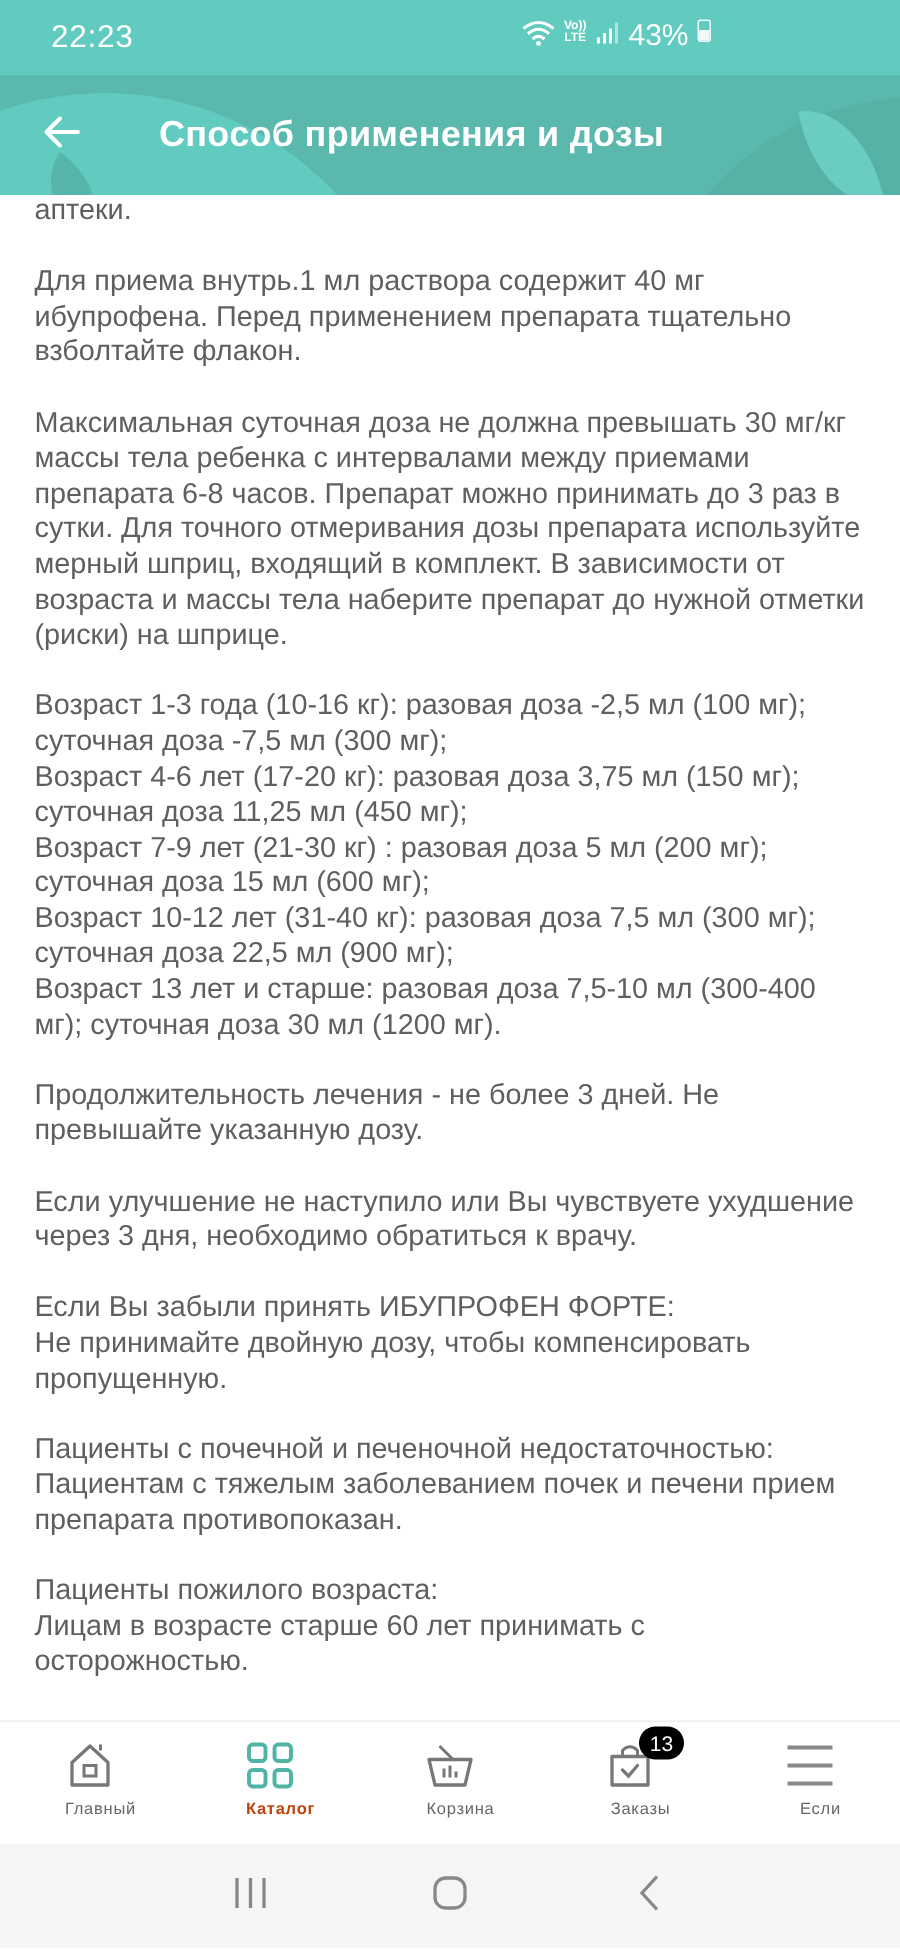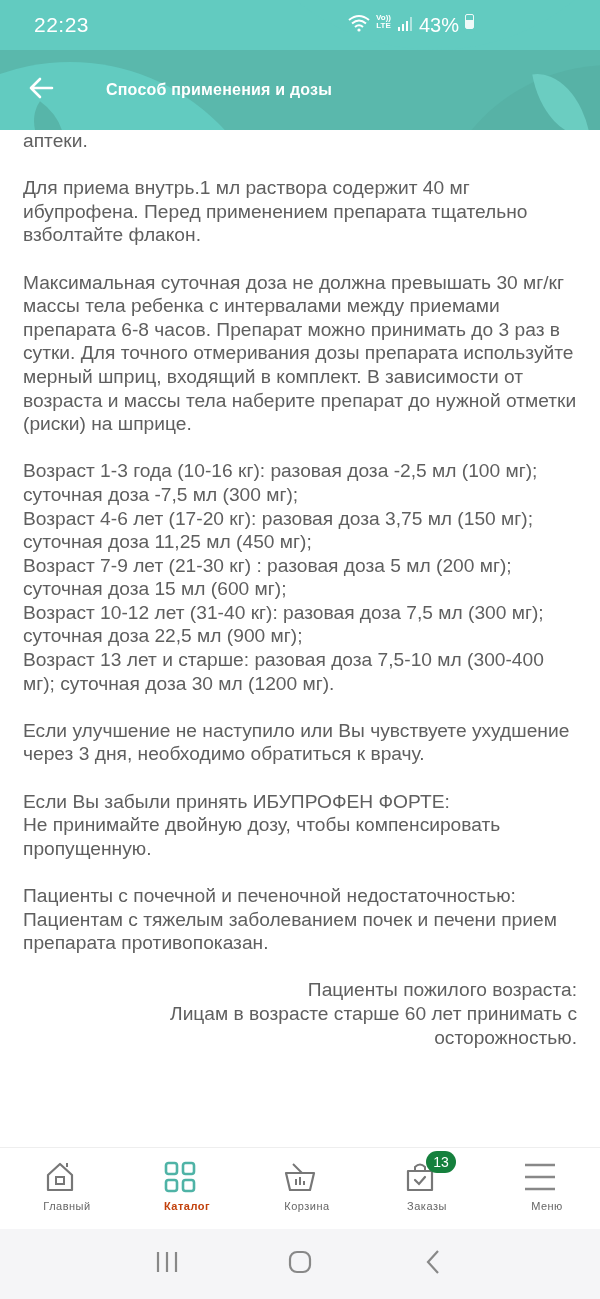--- a/index.html
+++ b/index.html
@@ -40,41 +40,41 @@
   .statusbar .right { display: flex; align-items: flex-start; gap: 6px; font-size: 20px; }
   .statusbar .lte { font-size: 8px; line-height: 8px; text-align: center; font-weight: bold; }
   .statusbar .battery { width: 9px; height: 15px; border: 1.5px solid #fff; border-radius: 2px; position: relative; opacity: .9; }
   .statusbar .battery::after { content: ""; position: absolute; left: 0; right: 0; bottom: 0; height: 55%; background: #fff; }
 
   .appbar {
     position: absolute; left: 0; top: 58px; width: 600px; height: 64px; z-index: 3;
     display: flex; align-items: center; color: #fff;
   }
   .appbar .back { width: 82px; height: 64px; display: flex; align-items: center; justify-content: center; padding-left: 0; }
-  .appbar .title { font-size: 16px; font-weight: bold; margin-left: 24px; letter-spacing: 0.2px; }
+  .appbar .title { font-size: 24px; font-weight: bold; margin-left: 24px; letter-spacing: 0.2px; }
 
   .content {
     position: absolute; left: 0; top: 130px; width: 600px; height: 1017px; overflow: hidden;
     padding: 15px 23px;
   }
   .content .inner { position: relative; top: -16px; color: #5f5f5f; font-size: 19.2px; line-height: 23.6px; }
   .content p { margin-bottom: 23.6px; }
 
   .tabbar {
     position: absolute; left: 0; top: 1147px; width: 600px; height: 82px; background: #fff;
     border-top: 1px solid #eeeeee; display: flex;
   }
   .tab { flex: 1; display: flex; flex-direction: column; align-items: center; padding-top: 11px; color: #666; position: relative; }
   .tab .ico { width: 40px; height: 36px; display: flex; align-items: center; justify-content: center; }
   .tab .lbl { margin-top: 5px; font-size: 11px; letter-spacing: 0.5px; margin-left: 14px; }
   .tab.active { color: #c2410c; }
   .tab.active .lbl { font-weight: bold; }
   .badge {
     position: absolute; top: 3px; left: 66px; min-width: 30px; height: 22px; border-radius: 11px;
-    background: #15803d; color: #fff; font-size: 14px; line-height: 22px; text-align: center; padding: 0 5px;
+    background: #000000; color: #fff; font-size: 14px; line-height: 22px; text-align: center; padding: 0 5px;
   }
 
   .navbar {
     position: absolute; left: 0; top: 1229px; width: 600px; height: 70px; background: #f5f5f7;
     display: flex; justify-content: space-around; align-items: center; padding: 0 100px;
   }
   .navbar .nb { width: 60px; height: 50px; display: flex; align-items: center; justify-content: center; }
 </style>
 </head>
 <body>
@@ -130,26 +130,27 @@
 <div class="content">
   <div class="inner">
     <p>аптеки.</p>
     <p>Для приема внутрь.1 мл раствора содержит 40 мг ибупрофена. Перед применением препарата тщательно взболтайте флакон.</p>
     <p>Максимальная суточная доза не должна превышать 30 мг/кг массы тела ребенка с интервалами между приемами препарата 6-8 часов. Препарат можно принимать до 3 раз в сутки. Для точного отмеривания дозы препарата используйте мерный шприц, входящий в комплект. В зависимости от возраста и массы тела наберите препарат до нужной отметки (риски) на шприце.</p>
     <p style="white-space: pre-line;">Возраст 1-3 года (10-16 кг): разовая доза -2,5 мл (100 мг); суточная доза -7,5 мл (300 мг);
 Возраст 4-6 лет (17-20 кг): разовая доза 3,75 мл (150 мг); суточная доза 11,25 мл (450 мг);
 Возраст 7-9 лет (21-30 кг) : разовая доза 5 мл (200 мг); суточная доза 15 мл (600 мг);
 Возраст 10-12 лет (31-40 кг): разовая доза 7,5 мл (300 мг); суточная доза 22,5 мл (900 мг);
 Возраст 13 лет и старше: разовая доза 7,5-10 мл (300-400 мг); суточная доза 30 мл (1200 мг).</p>
+    <p>Продолжительность лечения - не более 3 дней. Не превышайте указанную дозу.</p>
     <p>Если улучшение не наступило или Вы чувствуете ухудшение через 3 дня, необходимо обратиться к врачу.</p>
     <p style="white-space: pre-line;">Если Вы забыли принять ИБУПРОФЕН ФОРТЕ:
 Не принимайте двойную дозу, чтобы компенсировать пропущенную.</p>
     <p style="white-space: pre-line;">Пациенты с почечной и печеночной недостаточностью:
 Пациентам с тяжелым заболеванием почек и печени прием препарата противопоказан.</p>
-    <p style="white-space: pre-line; text-align: right;">Пациенты пожилого возраста:
+    <p style="white-space: pre-line;">Пациенты пожилого возраста:
 Лицам в возрасте старше 60 лет принимать с осторожностью.</p>
   </div>
 </div>
 
 <div class="tabbar">
   <div class="tab">
     <div class="ico">
       <svg width="30" height="32" viewBox="0 0 30 32">
           <path d="M3 14 L15 3 L27 14 V29 H3 Z" stroke="#777" stroke-width="2.2" fill="none" stroke-linejoin="round"></path>
           <path d="M22 6 V2" stroke="#777" stroke-width="2"></path>
@@ -189,21 +190,21 @@
     </div>
     <span class="badge">13</span>
     <span class="lbl">Заказы</span>
   </div>
   <div class="tab">
     <div class="ico">
       <svg width="34" height="30" viewBox="0 0 34 30">
           <path d="M2 3 H32 M2 15 H32 M2 27 H32" stroke="#888" stroke-width="2.6"></path>
         </svg>
     </div>
-    <span class="lbl">Меню</span>
+    <span class="lbl">Если</span>
   </div>
 </div>
 
 <div class="navbar">
   <div class="nb">
     <span>
       <svg width="26" height="26" viewBox="0 0 26 26">
           <path d="M4 3 V23 M13 3 V23 M22 3 V23" stroke="#888" stroke-width="2.2"></path>
         </svg>
     </span>

